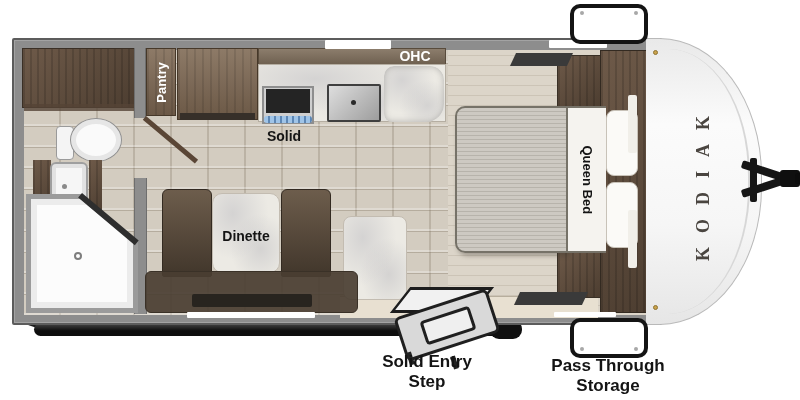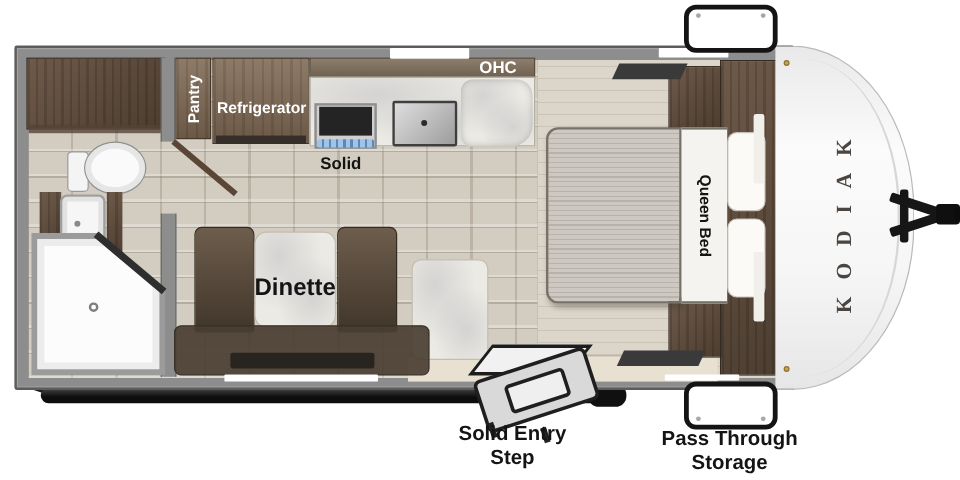--- a/index.html
+++ b/index.html
@@ -100,42 +100,41 @@
               clip-path:polygon(0 0,48% 0,100% 40%,100% 100%,0 100%);
               box-shadow:inset 0 0 0 6px #ececec;"></div>
   <div class="abs" style="left:82px;top:193px;width:74px;height:6px;background:#2e2e2e;transform:rotate(40deg);transform-origin:left top;z-index:5;"></div>
   <div class="abs" style="left:74px;top:252px;width:8px;height:8px;border-radius:50%;background:#fff;border:2px solid #7e7e7e;z-index:5;"></div>
 
   <div class="abs wood-mid vwrap" style="left:146px;top:48px;width:30px;height:68px;z-index:3;border:1px solid #463829;">
     <span class="lbl-light rotccw" style="font-size:13px;">Pantry</span>
   </div>
   <div class="abs wood-mid" style="left:177px;top:48px;width:81px;height:72px;z-index:3;border:1px solid #463829;"></div>
   <div class="abs" style="left:180px;top:113px;width:75px;height:7px;background:#362f29;z-index:4;"></div>
-  <div class="abs lbl-light" style="left:173px;top:82px;width:90px;font-size:13px;">Refrigerator</div>
 
   <div class="abs" style="left:258px;top:48px;width:188px;height:18px;z-index:3;
               background:linear-gradient(180deg,#8c7d6c,#6d5f4f);border:1px solid #584b3c;"></div>
   <div class="abs lbl-light" style="left:392px;top:48px;width:46px;font-size:14px;z-index:9;">OHC</div>
   <div class="abs marble" style="left:258px;top:64px;width:188px;height:58px;z-index:3;border:1px solid #b5ae a2;border:1px solid #b5aea2;"></div>
   <div class="abs marble" style="left:384px;top:66px;width:60px;height:56px;z-index:4;border-radius:10px 14px 18px 8px;
               box-shadow:inset 0 0 6px rgba(120,120,120,.5);"></div>
   <div class="abs" style="left:262px;top:86px;width:52px;height:38px;background:#cfcfcf;border:2px solid #8e8e8e;z-index:5;"></div>
   <div class="abs" style="left:266px;top:89px;width:44px;height:24px;background:#242424;z-index:5;"></div>
   <div class="abs" style="left:264px;top:116px;width:48px;height:7px;z-index:6;border-radius:3px;
               background:repeating-linear-gradient(90deg,#9fc4e8 0 4px,#5d87b5 4px 6px);"></div>
   <div class="abs" style="left:327px;top:84px;width:54px;height:38px;z-index:5;border:2px solid #3f3f3f;border-radius:2px;
               background:linear-gradient(135deg,#dedede,#9d9d9d);"></div>
   <div class="abs" style="left:351px;top:100px;width:5px;height:5px;border-radius:50%;background:#2a2a2a;z-index:6;"></div>
   <div class="abs lbl" style="left:258px;top:128px;width:52px;font-size:14px;z-index:9;">Solid</div>
 
   <div class="abs bench" style="left:162px;top:189px;width:50px;height:88px;border-radius:6px 6px 2px 2px;z-index:4;"></div>
   <div class="abs bench" style="left:281px;top:189px;width:50px;height:88px;border-radius:6px 6px 2px 2px;z-index:4;"></div>
   <div class="abs marble vwrap" style="left:212px;top:193px;width:68px;height:80px;border-radius:10px;border:1px solid #c3bcb1;z-index:4;">
   </div>
-  <div class="abs lbl" style="left:212px;top:228px;width:68px;font-size:20px;z-index:9;">Dinette</div>
+  <div class="abs lbl" style="left:212px;top:228px;width:68px;font-size:14px;z-index:9;">Dinette</div>
   <div class="abs" style="left:145px;top:271px;width:213px;height:42px;background:rgba(74,62,50,.92);border:1px solid #3a3127;border-radius:6px;z-index:5;"></div>
   <div class="abs" style="left:192px;top:294px;width:120px;height:13px;background:#28241f;border-radius:2px;z-index:6;"></div>
 
   <div class="abs marble" style="left:343px;top:216px;width:64px;height:84px;border-radius:8px;border:1px solid #c3bcb1;z-index:4;"></div>
   <div class="abs" style="left:400px;top:287px;width:84px;height:26px;background:#f1f1f1;border:3px solid #1d1d1d;
               transform:skewX(-38deg);z-index:6;"></div>
   <div class="abs" style="left:398px;top:302px;width:98px;height:46px;background:#d9d9d9;border:3px solid #1f1f1f;border-radius:6px;
               transform:rotate(-18deg);z-index:7;"></div>
   <div class="abs" style="left:422px;top:313px;width:52px;height:25px;background:#efefef;border:3px solid #1f1f1f;border-radius:4px;
               transform:rotate(-18deg);z-index:7;"></div>

